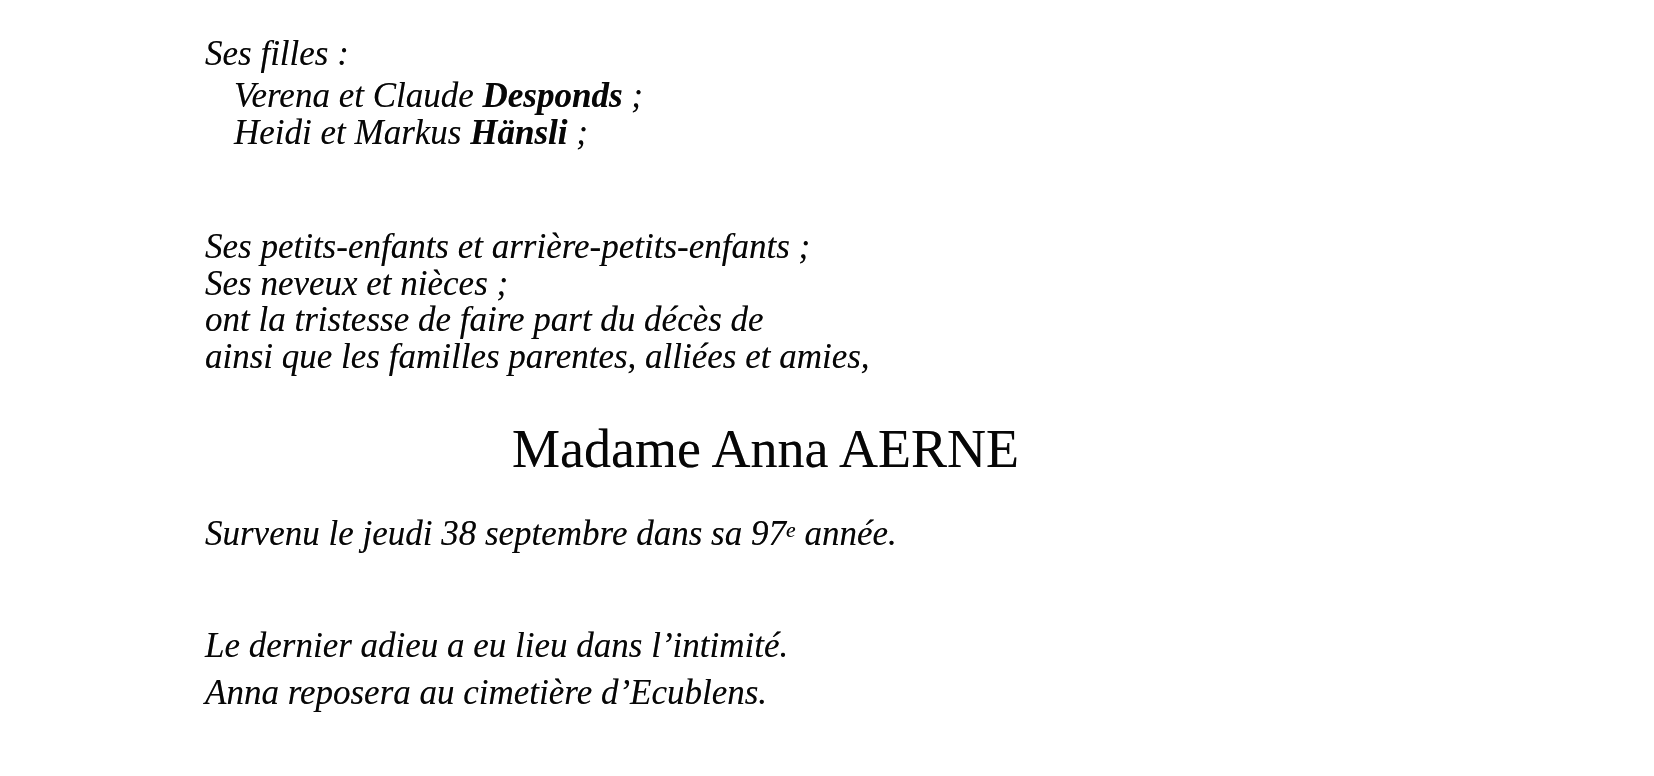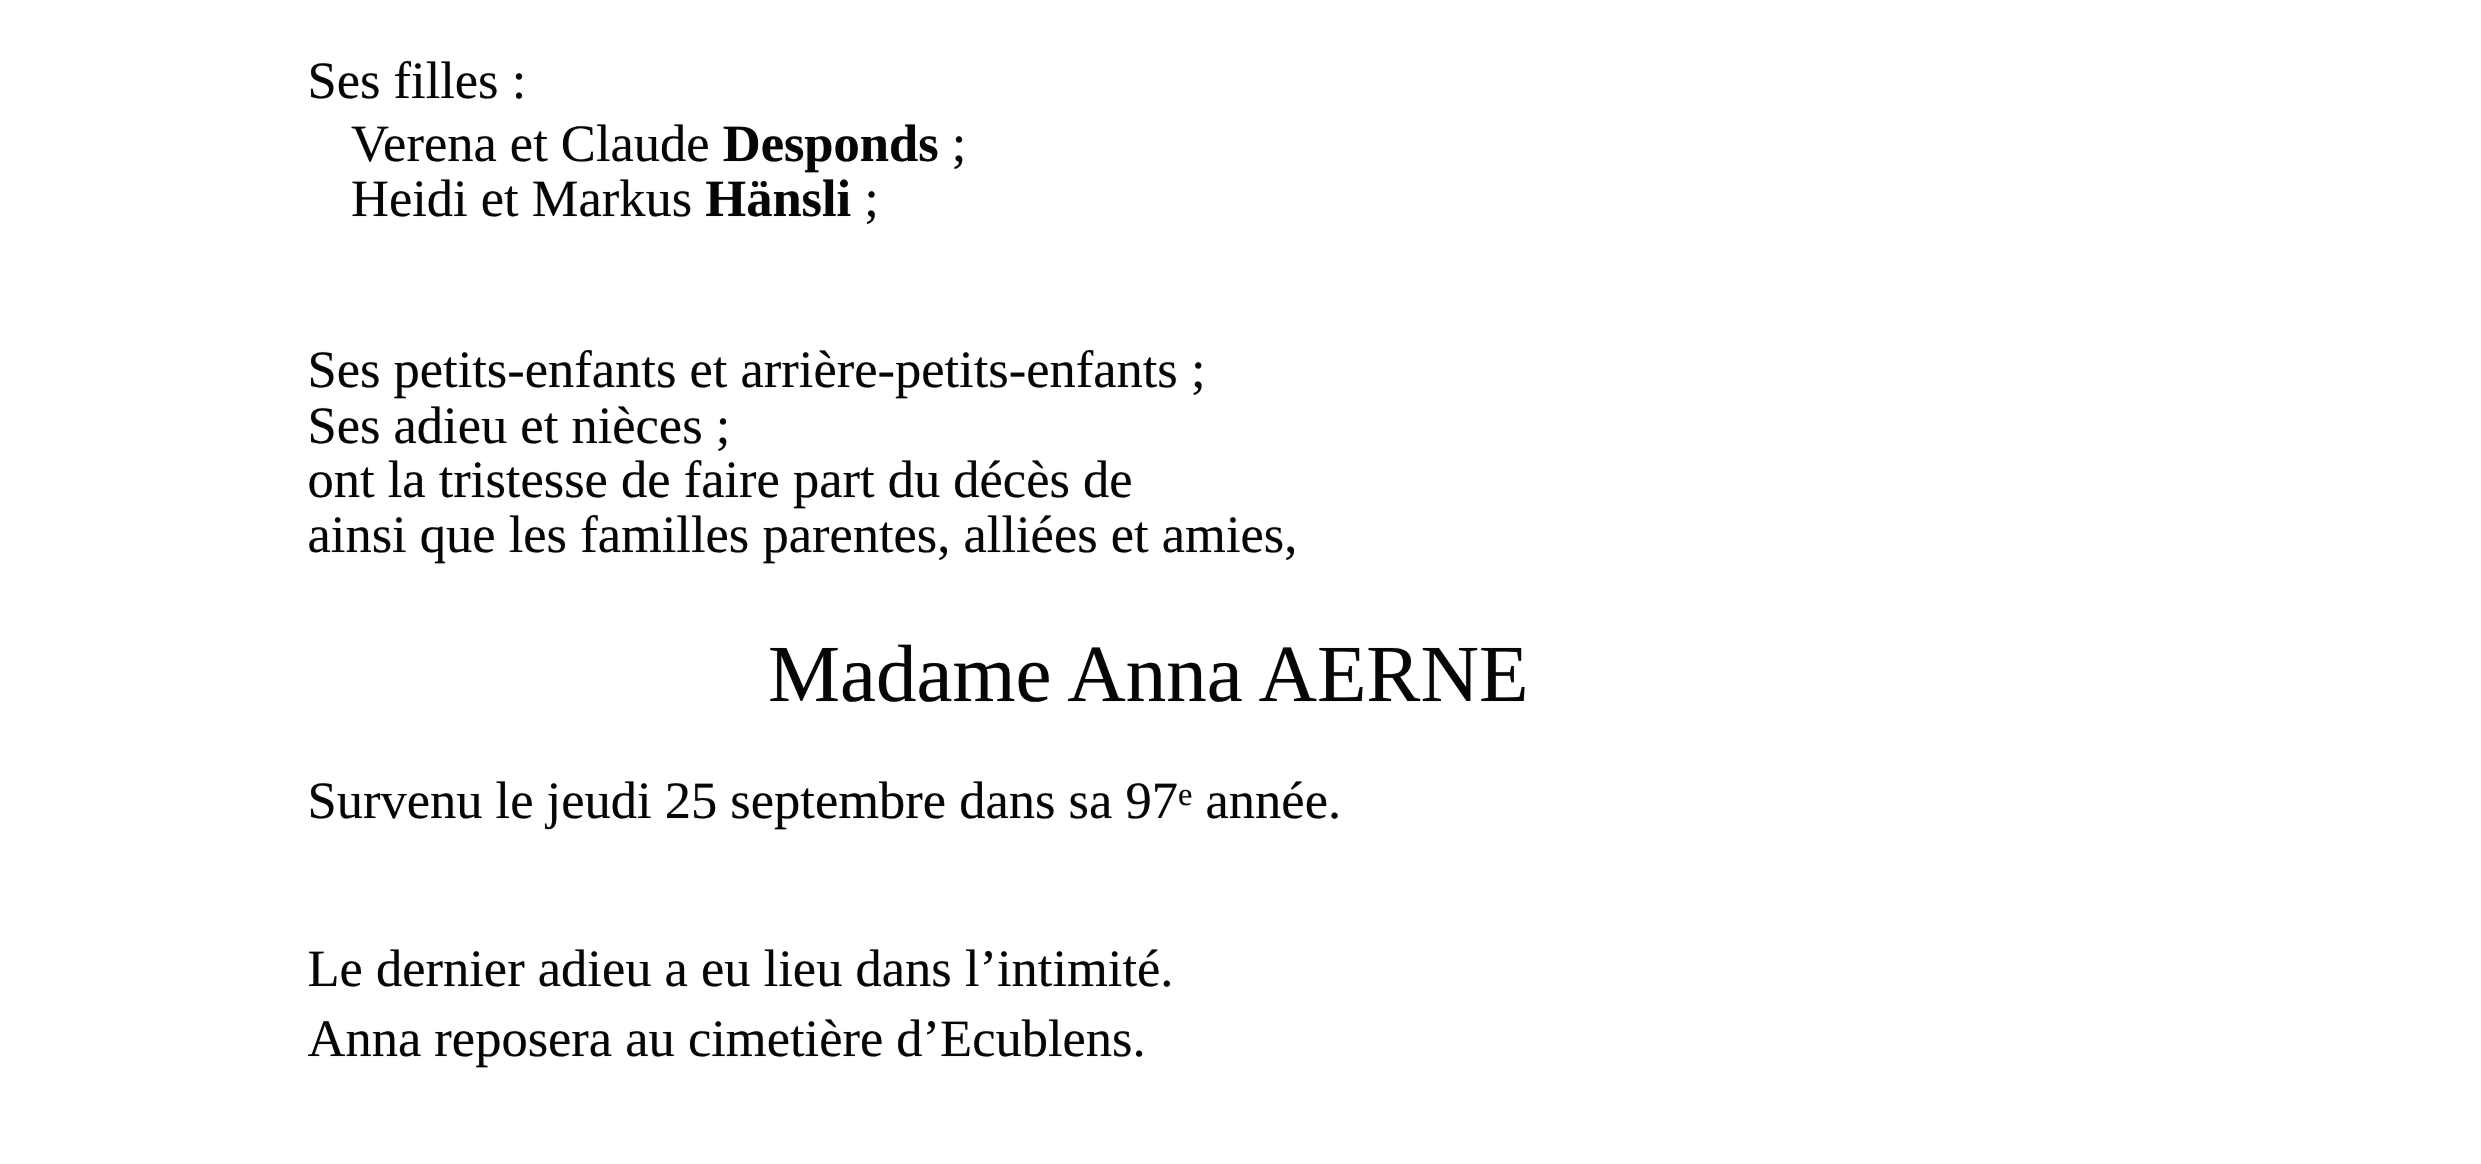--- a/index.html
+++ b/index.html
@@ -18,20 +18,21 @@
     overflow: hidden;
     text-shadow: 0 0 0.6px rgba(0,0,0,0.45); 
   }
   .block {
     position: absolute;
     white-space: nowrap;
   }
   .body-text {
     font-size: 35px;
     line-height: 36.6px;
+    font-style: italic;
   }
   .row { display: block; }
   .bold { font-weight: bold; }
   .title-line {
     position: absolute;
     font-size: 54px;
     line-height: 55px;
     font-weight: normal;
     white-space: nowrap;
   }
@@ -48,26 +49,26 @@
 
   <div class="block body-text" style="left:205px; top:36px;">Ses filles :</div>
 
   <div class="block body-text" style="left:234px; top:78px;">
     <span class="row"><span>Verena et Claude </span><span class="bold">Desponds</span><span> ;</span></span>
     <span class="row"><span>Heidi et Markus </span><span class="bold">Hänsli</span><span> ;</span></span>
   </div>
 
   <div class="block body-text" style="left:205px; top:229px;">
     <span class="row">Ses petits-enfants et arrière-petits-enfants ;</span>
-    <span class="row">Ses adieu et nièces ;</span>
+    <span class="row">Ses neveux et nièces ;</span>
     <span class="row">ont la tristesse de faire part du décès de</span>
     <span class="row">ainsi que les familles parentes, alliées et amies,</span>
   </div>
 
   <div class="title-line" style="left:512px; top:422px;">Madame Anna AERNE</div>
 
-  <div class="block body-text" style="left:205px; top:516px;"><span>Survenu le jeudi 25 septembre dans sa 97</span><sup class="ord">e</sup><span> année.</span></div>
+  <div class="block body-text" style="left:205px; top:516px;"><span>Survenu le jeudi 38 septembre dans sa 97</span><sup class="ord">e</sup><span> année.</span></div>
 
   <div class="block body-text" style="left:205px; top:628px;">Le dernier adieu a eu lieu dans l’intimité.</div>
 
   <div class="block body-text" style="left:205px; top:675px;">Anna reposera au cimetière d’Ecublens.</div>
 
 </div>
 
 </body></html>

